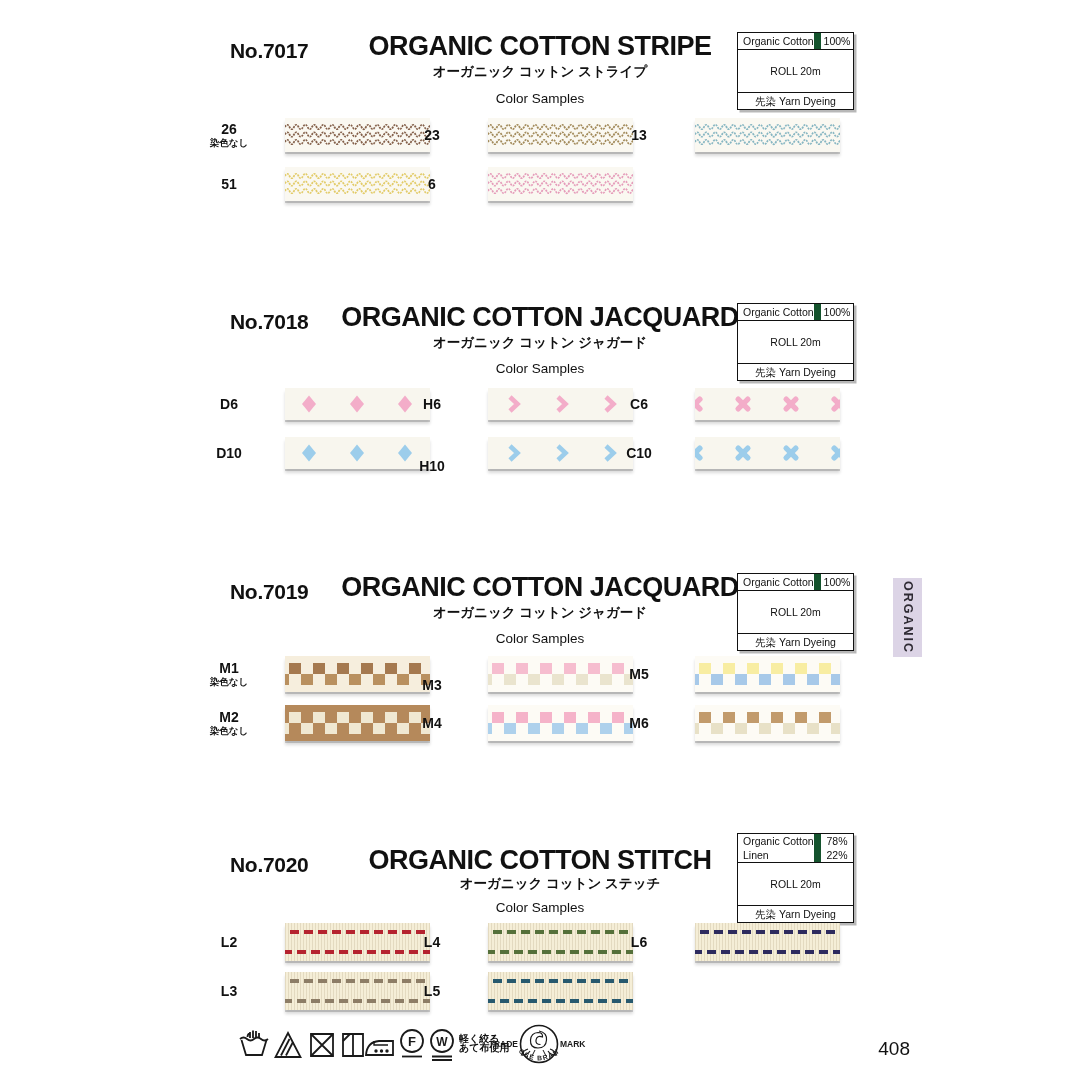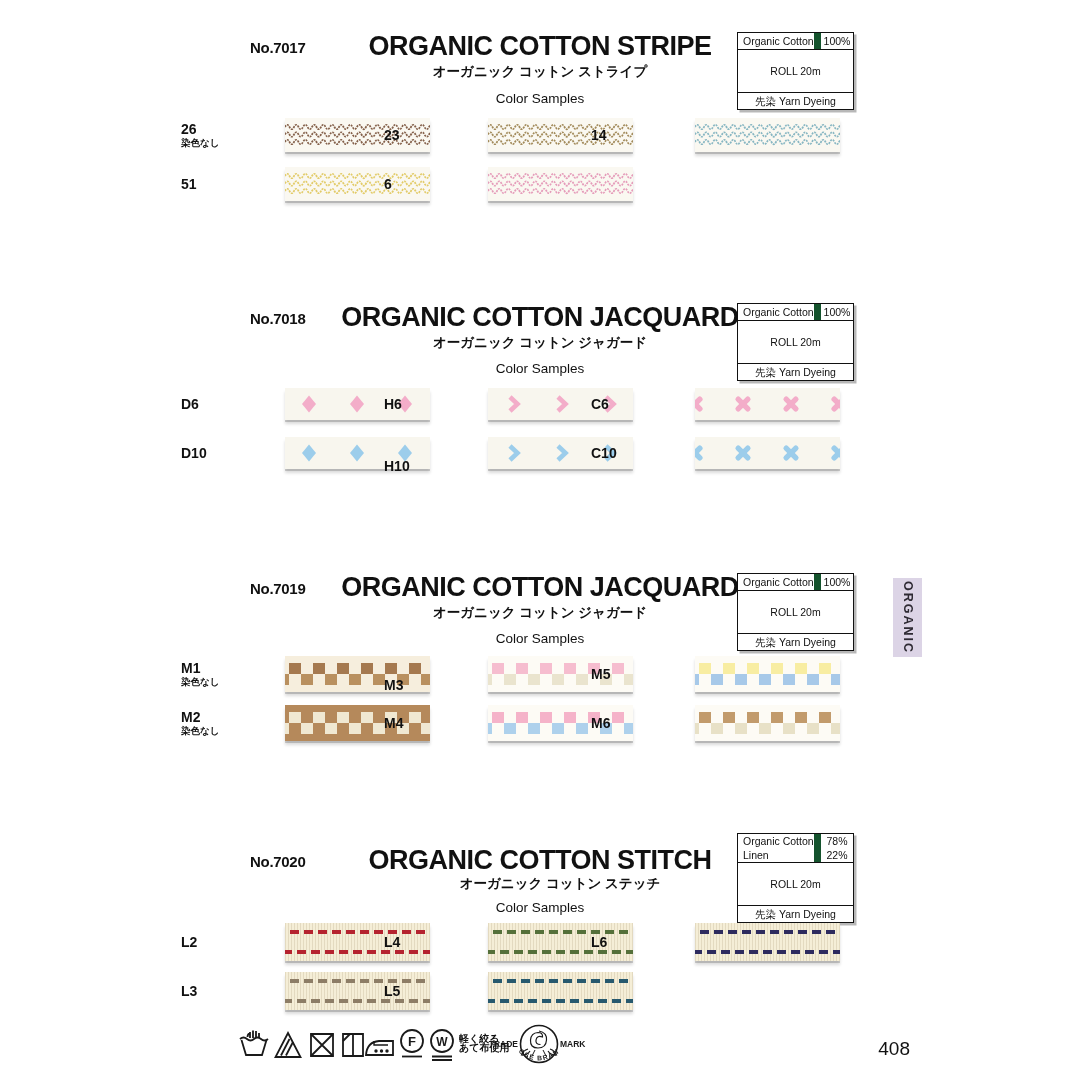--- a/index.html
+++ b/index.html
@@ -1,32 +1,32 @@
 <!DOCTYPE html>
 <html><head>
 <meta charset="utf-8">
 <style>
   html,body{margin:0;padding:0;background:#e8e8e8;}
   .page{position:relative;width:1080px;height:1080px;background:#ffffff;overflow:hidden;
         font-family:"Liberation Sans","DejaVu Sans",sans-serif;color:#111;}
   .abs{position:absolute;}
-  .section-no{font-size:15px;font-weight:700;letter-spacing:-0.3px;margin-left:20px;}
+  .section-no{font-size:21px;font-weight:700;letter-spacing:-0.3px;}
   .section-title{left:0;width:1080px;text-align:center;font-size:27px;font-weight:700;letter-spacing:-0.5px;white-space:nowrap;}
   .section-jp{left:0;width:1080px;text-align:center;font-size:13.5px;font-weight:700;}
   .section-cs{left:0;width:1080px;text-align:center;font-size:13.5px;}
   .spec{width:115px;background:#fff;border:1.5px solid #111;box-shadow:2.5px 2.5px 0 rgba(0,0,0,0.28);font-size:10.5px;}
   .spec-comp{border-bottom:1px solid #111;}
   .spec-comp-row{display:flex;align-items:center;}
   .spec-name{flex:1;padding-left:5px;white-space:nowrap;}
   .spec-pct{width:32px;text-align:center;border-left:7px solid #14532d;align-self:stretch;display:flex;align-items:center;justify-content:center;}
   .spec-row{height:16px;line-height:16px;text-align:center;white-space:nowrap;margin-top:13px;}
   .spec-row + .spec-row{border-top:1px solid #111;}
   .ribbon{box-shadow:0 2px 0 rgba(0,0,0,0.16), 0 4px 3px rgba(0,0,0,0.15);overflow:hidden;}
   .ribbon svg{display:block;width:100%;height:100%;}
-  .slabel{text-align:left;}
+  .slabel{text-align:center;}
   .slabel .code{font-size:14px;font-weight:700;line-height:15px;}
   .slabel .note{font-size:9.5px;font-weight:700;line-height:12px;white-space:nowrap;}
   .side-tab{display:flex;align-items:center;justify-content:center;}
   .side-tab span{writing-mode:vertical-rl;text-orientation:mixed;font-size:12.5px;font-weight:700;letter-spacing:2px;color:#2e2a33;}
   .page-num{font-size:19px;text-align:right;}
   .care-note{font-size:10px;line-height:9px;font-weight:700;}
   .icon-svg{position:absolute;}
   .icon-svg path,.icon-svg line,.icon-svg rect,.icon-svg circle,.icon-svg polyline{vector-effect:non-scaling-stroke;}
 </style>
 </head>
@@ -64,21 +64,21 @@
         <div class="code">23</div>
       </div>
       <div class="abs ribbon" style="left: 488px; top: 118px; width: 145px; height: 34px; background: rgb(250, 248, 241);">
         <svg viewBox="0 0 145 34" preserveAspectRatio="none">
           <path d="M0 9 q2.25 -4.5 4.5 0 t4.5 0 q2.25 -4.5 4.5 0 t4.5 0 q2.25 -4.5 4.5 0 t4.5 0 q2.25 -4.5 4.5 0 t4.5 0 q2.25 -4.5 4.5 0 t4.5 0 q2.25 -4.5 4.5 0 t4.5 0 q2.25 -4.5 4.5 0 t4.5 0 q2.25 -4.5 4.5 0 t4.5 0 q2.25 -4.5 4.5 0 t4.5 0 q2.25 -4.5 4.5 0 t4.5 0 q2.25 -4.5 4.5 0 t4.5 0 q2.25 -4.5 4.5 0 t4.5 0 q2.25 -4.5 4.5 0 t4.5 0 q2.25 -4.5 4.5 0 t4.5 0 q2.25 -4.5 4.5 0 t4.5 0 q2.25 -4.5 4.5 0 t4.5 0 q2.25 -4.5 4.5 0 t4.5 0" fill="none" stroke="#a28a5a" stroke-width="1.7" stroke-dasharray="2 1"></path>
           <path d="M0 16.5 q2.25 -4.5 4.5 0 t4.5 0 q2.25 -4.5 4.5 0 t4.5 0 q2.25 -4.5 4.5 0 t4.5 0 q2.25 -4.5 4.5 0 t4.5 0 q2.25 -4.5 4.5 0 t4.5 0 q2.25 -4.5 4.5 0 t4.5 0 q2.25 -4.5 4.5 0 t4.5 0 q2.25 -4.5 4.5 0 t4.5 0 q2.25 -4.5 4.5 0 t4.5 0 q2.25 -4.5 4.5 0 t4.5 0 q2.25 -4.5 4.5 0 t4.5 0 q2.25 -4.5 4.5 0 t4.5 0 q2.25 -4.5 4.5 0 t4.5 0 q2.25 -4.5 4.5 0 t4.5 0 q2.25 -4.5 4.5 0 t4.5 0 q2.25 -4.5 4.5 0 t4.5 0 q2.25 -4.5 4.5 0 t4.5 0" fill="none" stroke="#a28a5a" stroke-width="1.7" stroke-dasharray="2 1"></path>
           <path d="M0 24 q2.25 -4.5 4.5 0 t4.5 0 q2.25 -4.5 4.5 0 t4.5 0 q2.25 -4.5 4.5 0 t4.5 0 q2.25 -4.5 4.5 0 t4.5 0 q2.25 -4.5 4.5 0 t4.5 0 q2.25 -4.5 4.5 0 t4.5 0 q2.25 -4.5 4.5 0 t4.5 0 q2.25 -4.5 4.5 0 t4.5 0 q2.25 -4.5 4.5 0 t4.5 0 q2.25 -4.5 4.5 0 t4.5 0 q2.25 -4.5 4.5 0 t4.5 0 q2.25 -4.5 4.5 0 t4.5 0 q2.25 -4.5 4.5 0 t4.5 0 q2.25 -4.5 4.5 0 t4.5 0 q2.25 -4.5 4.5 0 t4.5 0 q2.25 -4.5 4.5 0 t4.5 0 q2.25 -4.5 4.5 0 t4.5 0" fill="none" stroke="#a28a5a" stroke-width="1.7" stroke-dasharray="2 1"></path>
         </svg>
       </div>
       <div class="abs slabel" style="left: 591px; top: 127.5px; width: 96px;">
-        <div class="code">14</div>
+        <div class="code">13</div>
       </div>
       <div class="abs ribbon" style="left: 695px; top: 118px; width: 145px; height: 34px; background: rgb(250, 248, 241);">
         <svg viewBox="0 0 145 34" preserveAspectRatio="none">
           <path d="M0 9 q2.25 -4.5 4.5 0 t4.5 0 q2.25 -4.5 4.5 0 t4.5 0 q2.25 -4.5 4.5 0 t4.5 0 q2.25 -4.5 4.5 0 t4.5 0 q2.25 -4.5 4.5 0 t4.5 0 q2.25 -4.5 4.5 0 t4.5 0 q2.25 -4.5 4.5 0 t4.5 0 q2.25 -4.5 4.5 0 t4.5 0 q2.25 -4.5 4.5 0 t4.5 0 q2.25 -4.5 4.5 0 t4.5 0 q2.25 -4.5 4.5 0 t4.5 0 q2.25 -4.5 4.5 0 t4.5 0 q2.25 -4.5 4.5 0 t4.5 0 q2.25 -4.5 4.5 0 t4.5 0 q2.25 -4.5 4.5 0 t4.5 0 q2.25 -4.5 4.5 0 t4.5 0 q2.25 -4.5 4.5 0 t4.5 0" fill="none" stroke="#87b6c2" stroke-width="1.7" stroke-dasharray="2 1"></path>
           <path d="M0 16.5 q2.25 -4.5 4.5 0 t4.5 0 q2.25 -4.5 4.5 0 t4.5 0 q2.25 -4.5 4.5 0 t4.5 0 q2.25 -4.5 4.5 0 t4.5 0 q2.25 -4.5 4.5 0 t4.5 0 q2.25 -4.5 4.5 0 t4.5 0 q2.25 -4.5 4.5 0 t4.5 0 q2.25 -4.5 4.5 0 t4.5 0 q2.25 -4.5 4.5 0 t4.5 0 q2.25 -4.5 4.5 0 t4.5 0 q2.25 -4.5 4.5 0 t4.5 0 q2.25 -4.5 4.5 0 t4.5 0 q2.25 -4.5 4.5 0 t4.5 0 q2.25 -4.5 4.5 0 t4.5 0 q2.25 -4.5 4.5 0 t4.5 0 q2.25 -4.5 4.5 0 t4.5 0 q2.25 -4.5 4.5 0 t4.5 0" fill="none" stroke="#87b6c2" stroke-width="1.7" stroke-dasharray="2 1"></path>
           <path d="M0 24 q2.25 -4.5 4.5 0 t4.5 0 q2.25 -4.5 4.5 0 t4.5 0 q2.25 -4.5 4.5 0 t4.5 0 q2.25 -4.5 4.5 0 t4.5 0 q2.25 -4.5 4.5 0 t4.5 0 q2.25 -4.5 4.5 0 t4.5 0 q2.25 -4.5 4.5 0 t4.5 0 q2.25 -4.5 4.5 0 t4.5 0 q2.25 -4.5 4.5 0 t4.5 0 q2.25 -4.5 4.5 0 t4.5 0 q2.25 -4.5 4.5 0 t4.5 0 q2.25 -4.5 4.5 0 t4.5 0 q2.25 -4.5 4.5 0 t4.5 0 q2.25 -4.5 4.5 0 t4.5 0 q2.25 -4.5 4.5 0 t4.5 0 q2.25 -4.5 4.5 0 t4.5 0 q2.25 -4.5 4.5 0 t4.5 0" fill="none" stroke="#87b6c2" stroke-width="1.7" stroke-dasharray="2 1"></path>
         </svg>
       </div>
       <div class="abs slabel" style="left: 181px; top: 176.5px; width: 96px;">
         <div class="code">51</div>

